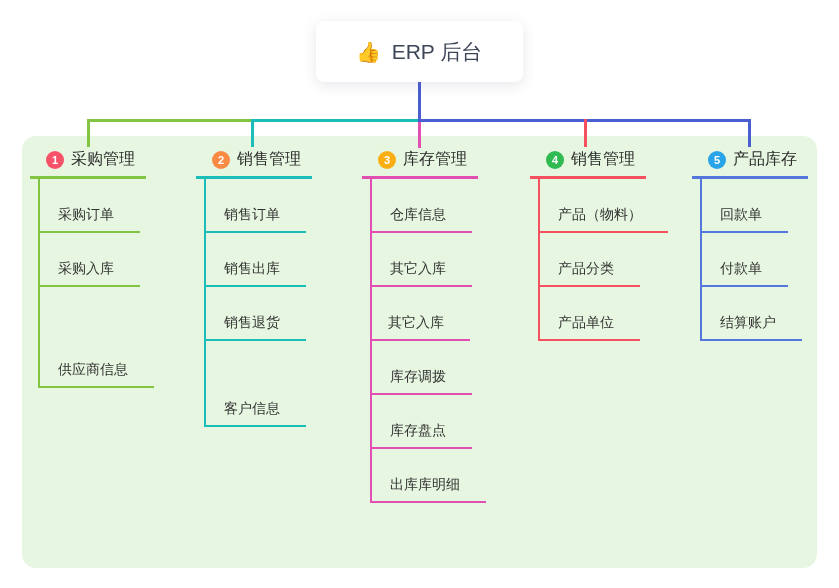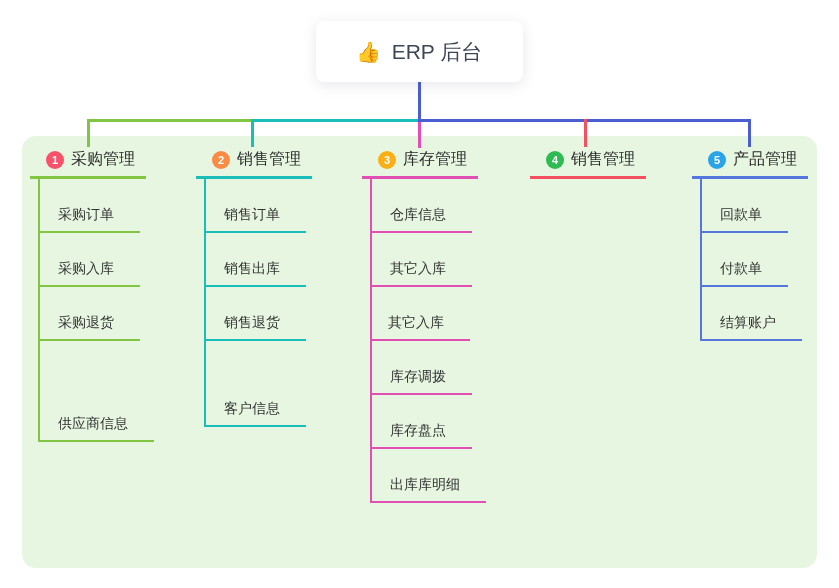--- a/index.html
+++ b/index.html
@@ -75,21 +75,20 @@
   <div class="line" style="left: 748px; top: 119px; width: 3px; height: 28px; background-color: rgb(74, 94, 210);"></div>
 
   <div class="branch" style="left:30px;">
     <div class="branch-header" style="border-bottom-color: rgb(130, 197, 67);">
       <span class="badge" style="background-color: rgb(247, 82, 105);">1</span>
       <span>采购管理</span>
     </div>
     <div class="branch-children" style="border-left-color: rgb(130, 197, 67);">
         <div class="child" style="border-bottom-color: rgb(130, 197, 67);">采购订单</div>
         <div class="child" style="border-bottom-color: rgb(130, 197, 67);">采购入库</div>
-        <div class="child" style="border-bottom-color: rgb(130, 197, 67);">采购退货</div>
         <div class="child" style="border-bottom-color: rgb(130, 197, 67); margin-top: 47px;">供应商信息</div>
       </div>
   </div>
 
   <div class="branch" style="left:196px;">
     <div class="branch-header" style="border-bottom-color: rgb(26, 189, 184);">
       <span class="badge" style="background-color: rgb(251, 138, 68);">2</span>
       <span>销售管理</span>
     </div>
     <div class="branch-children" style="border-left-color: rgb(26, 189, 184);">
@@ -113,26 +112,31 @@
         <div class="child" style="border-bottom-color: rgb(225, 79, 178);">库存盘点</div>
         <div class="child" style="border-bottom-color: rgb(225, 79, 178);">出库库明细</div>
       </div>
   </div>
 
   <div class="branch" style="left:530px;">
     <div class="branch-header" style="border-bottom-color: rgb(244, 80, 95);">
       <span class="badge" style="background-color: rgb(47, 186, 82);">4</span>
       <span>销售管理</span>
     </div>
+    <div class="branch-children" style="border-left-color: rgb(244, 80, 95);">
+        <div class="child" style="border-bottom-color: rgb(244, 80, 95);">产品（物料）</div>
+        <div class="child" style="border-bottom-color: rgb(244, 80, 95);">产品分类</div>
+        <div class="child" style="border-bottom-color: rgb(244, 80, 95);">产品单位</div>
+      </div>
   </div>
 
   <div class="branch" style="left:692px;">
     <div class="branch-header" style="border-bottom-color: rgb(85, 119, 221);">
       <span class="badge" style="background-color: rgb(42, 164, 232);">5</span>
-      <span>产品管理</span>
+      <span>产品库存</span>
     </div>
     <div class="branch-children" style="border-left-color: rgb(85, 119, 221);">
         <div class="child" style="border-bottom-color: rgb(85, 119, 221);">回款单</div>
         <div class="child" style="border-bottom-color: rgb(85, 119, 221);">付款单</div>
         <div class="child" style="border-bottom-color: rgb(85, 119, 221);">结算账户</div>
       </div>
   </div>
 
 </div>
 

